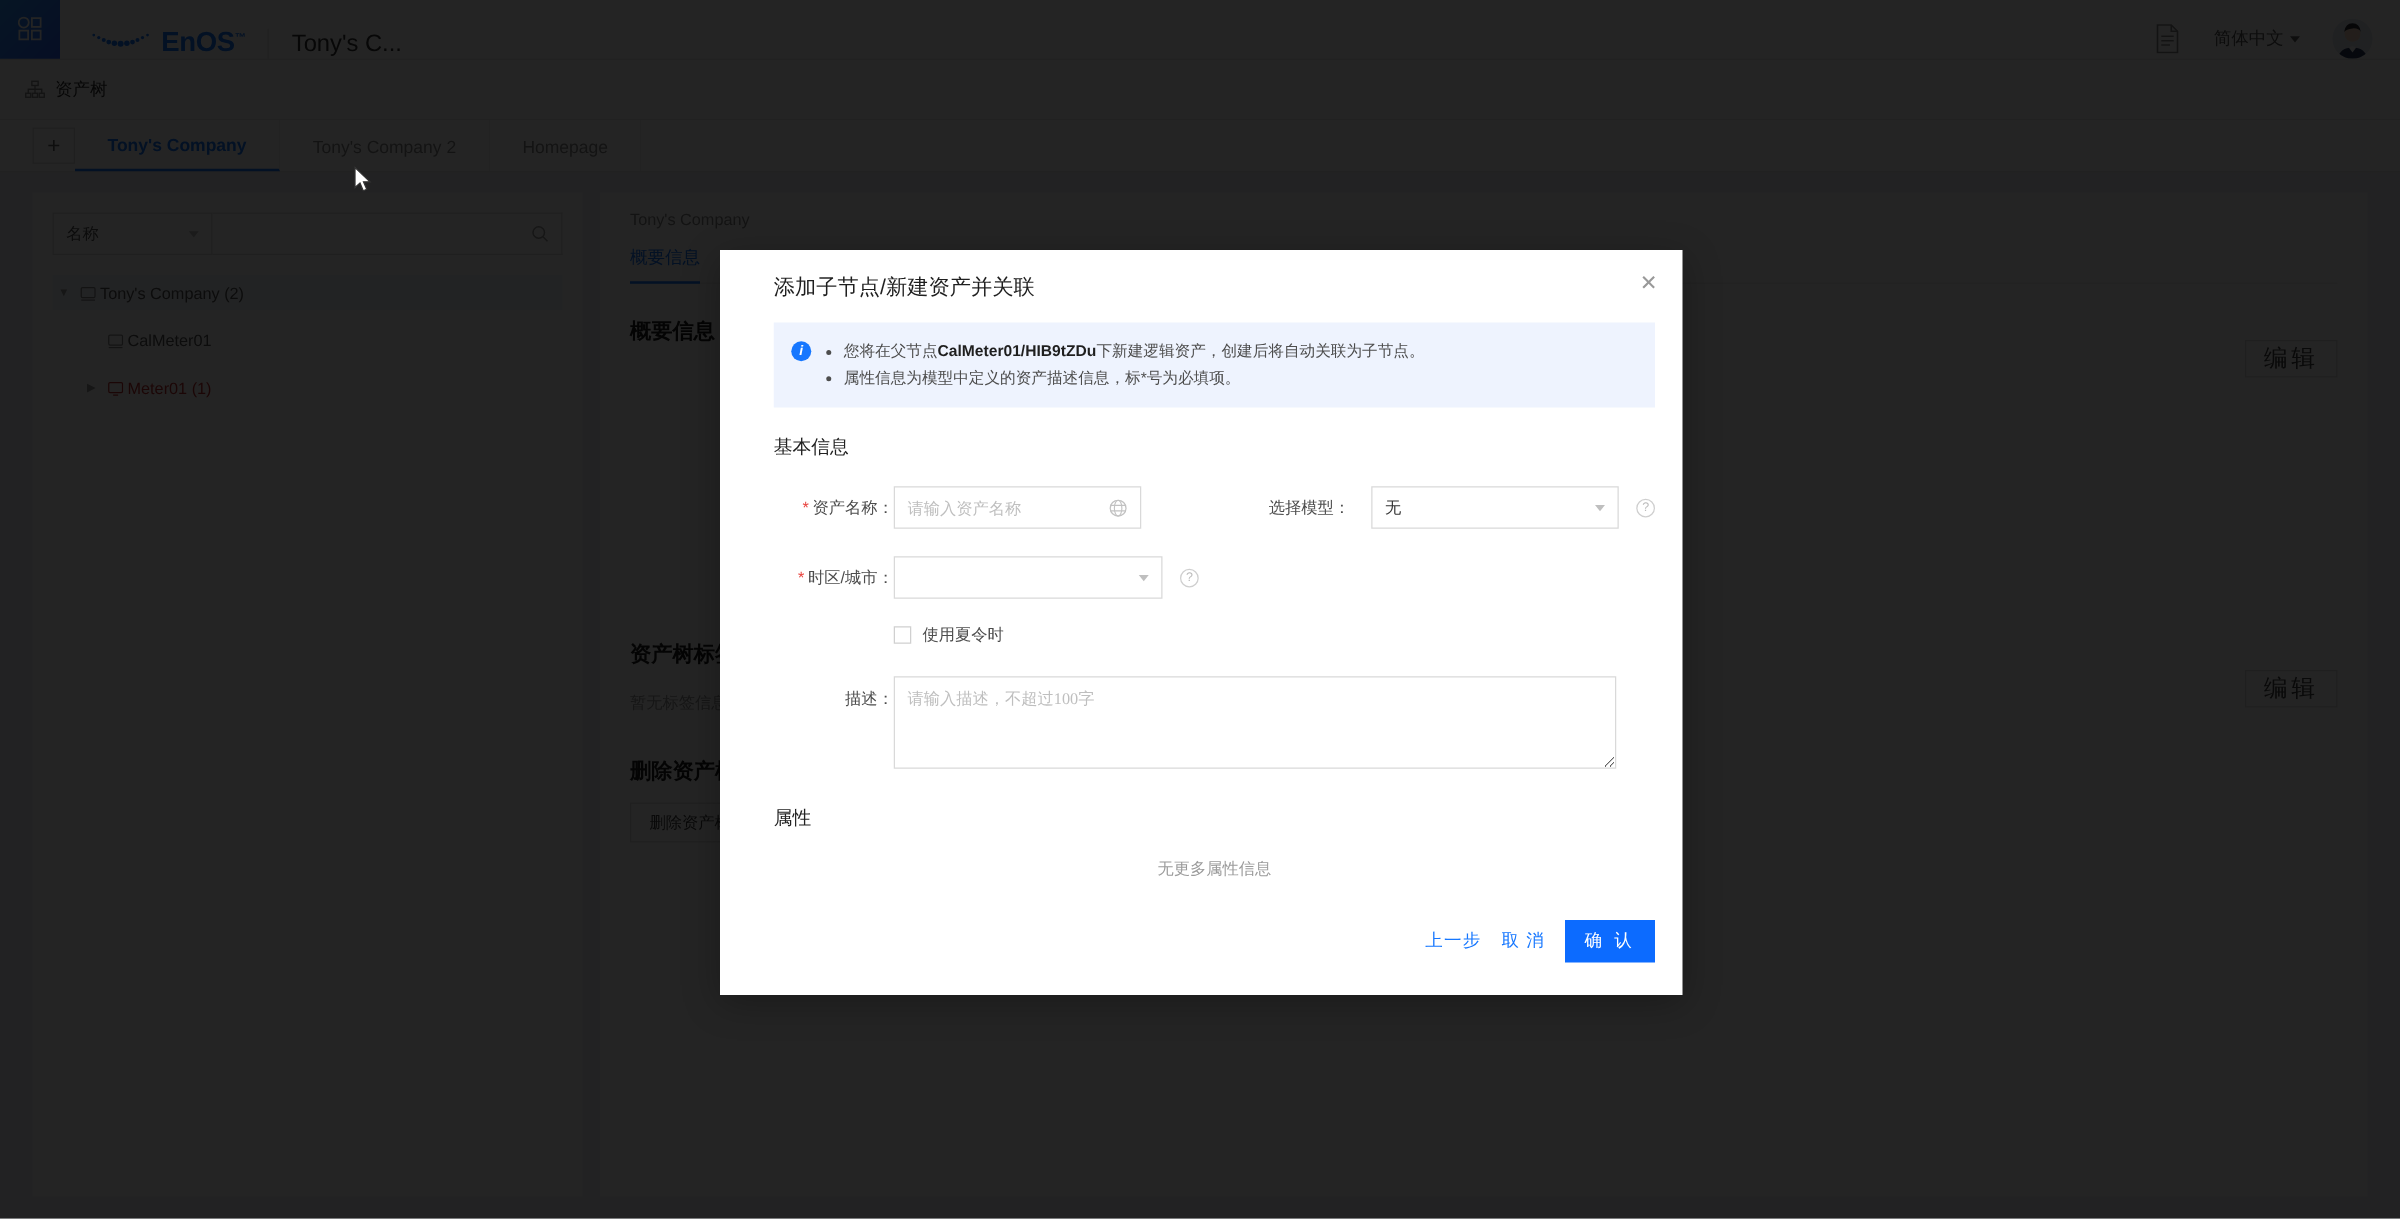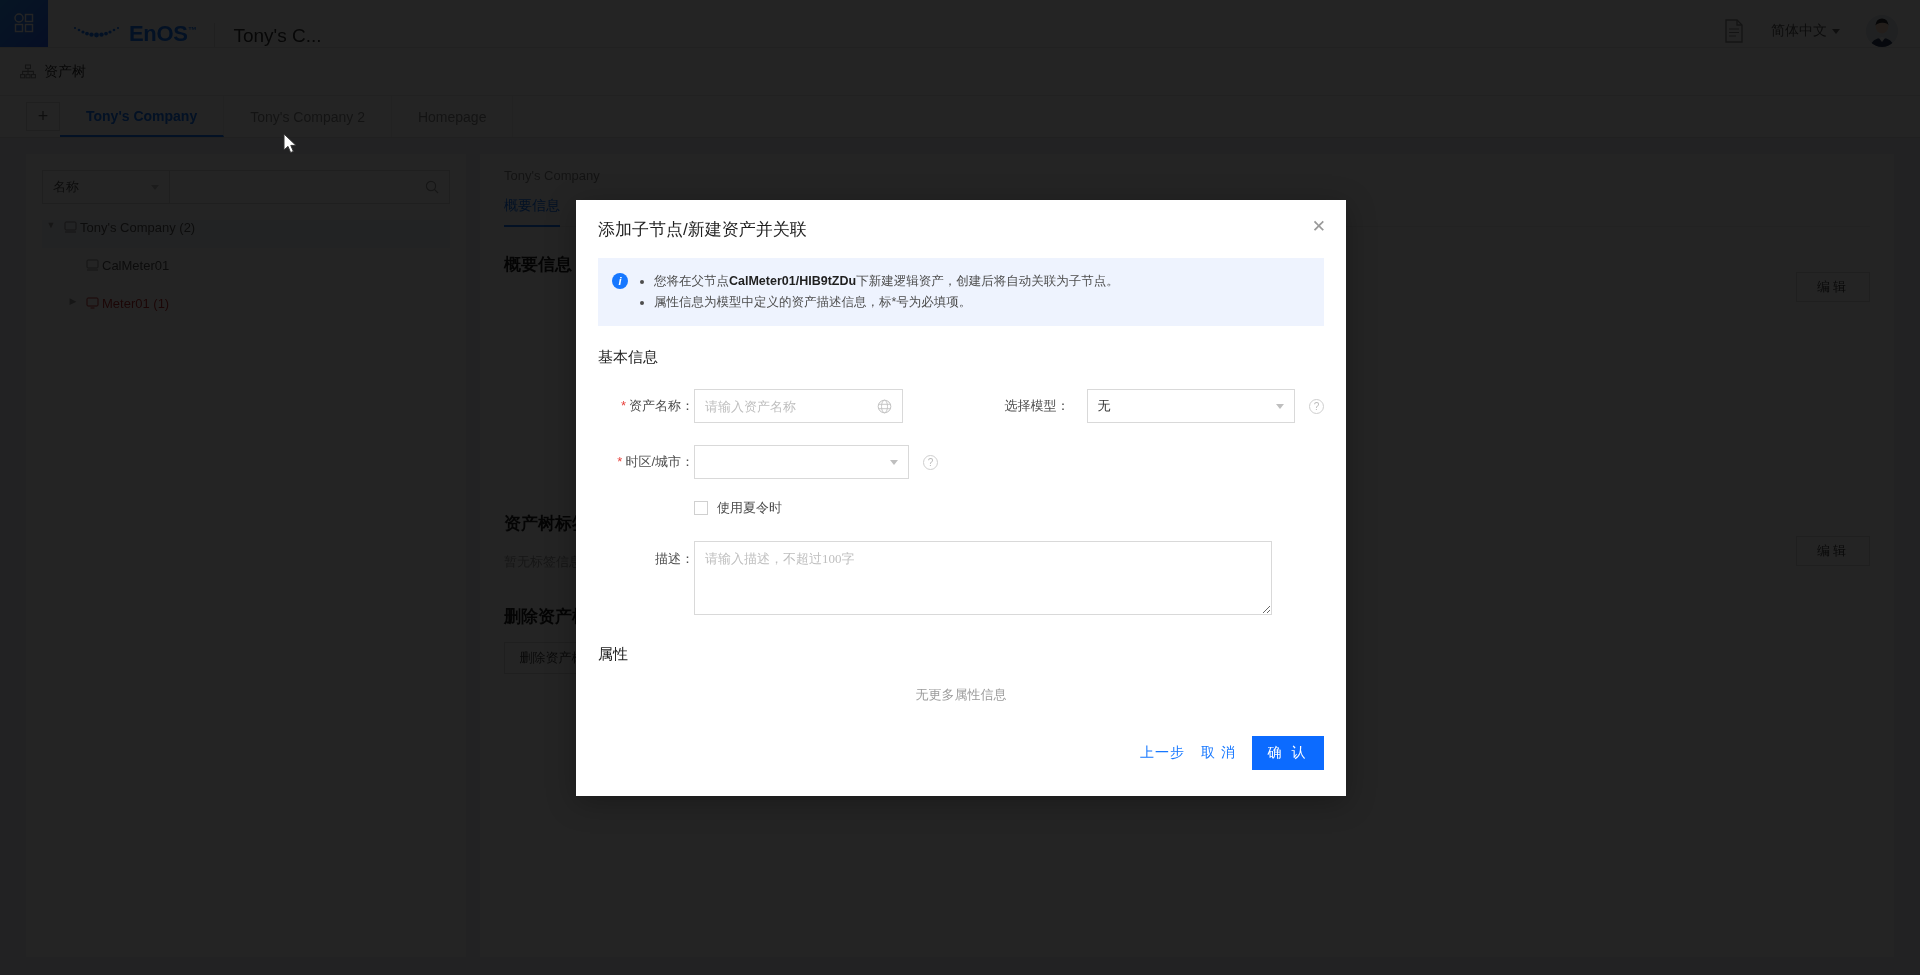--- a/index.html
+++ b/index.html
@@ -100,57 +100,58 @@
     align-items: center; justify-content: space-between; padding: 0 10px;
     font-size: 13px; color: #555; cursor: pointer;
   }
   .tree-input {
     flex: 1; border: 1px solid #d9d9d9; border-left: none;
     display: flex; align-items: center; justify-content: flex-end;
     padding: 0 10px; cursor: text;
   }
   .tree-list { margin-top: 16px; }
   .tree-row {
-    display: flex; align-items: flex-start; height: 28px; font-size: 13px;
+    display: flex; align-items: center; height: 28px; font-size: 13px;
     color: #555; cursor: pointer; margin-bottom: 10px;
   }
   .tree-row.selected { background: #f2f6fd; }
   .tree-row.highlight { color: #c03030; }
   .tw { width: 18px; display: flex; justify-content: center; font-size: 9px; color: #999; }
   .ti { width: 20px; display: flex; justify-content: center; }
 
   .detail-panel { flex: 1; background: #fff; padding: 14px 24px; position: relative; }
   .detail-crumb { font-size: 13px; color: #888; }
   .detail-tabs {
     display: flex; gap: 34px; margin-top: 14px;
     border-bottom: 1px solid #eee; padding-bottom: 10px;
   }
   .dtab { font-size: 14px; color: #777; cursor: pointer; }
   .dtab.active { color: #1677ff; border-bottom: 2px solid #1677ff; padding-bottom: 10px; margin-bottom: -11px; }
   .sec-title { font-size: 17px; font-weight: bold; color: #222; margin-top: 26px; }
   .kv-row { display: flex; margin-top: 20px; font-size: 13px; color: #666; }
   .kv-key { width: 150px; text-align: right; }
   .edit-btn {
     position: absolute; right: 24px; width: 74px; height: 30px;
-    border: 1px solid #d9d9d9; background: #fff; font-size: 13px;
+    border: 1px solid #d9d9d9; background: #fff; font-size: 19px;
     color: #444; display: flex; align-items: center; justify-content: center;
     cursor: pointer; letter-spacing: 3px;
   }
   .del-btn {
     margin-top: 14px; width: 96px; height: 32px; border: 1px solid #d9d9d9;
     background: #fff; font-size: 13px; color: #444;
     display: flex; align-items: center; justify-content: center; cursor: pointer;
   }
   .empty-note { font-size: 13px; color: #999; margin-top: 18px; }
 
   
   .modal {
     position: absolute; left: 576px; top: 200px; width: 770px;
     background: #fff; z-index: 20;
     box-shadow: 0 6px 28px rgba(0,0,0,0.28);
+    padding-left: 21px;
   }
   .modal-head {
     height: 58px; display: flex; align-items: center;
     padding: 0 22px; position: relative;
   }
   .modal-title { font-size: 17px; color: #1f1f1f; }
   .modal-close {
     position: absolute; right: 20px; top: 18px;
     font-size: 17px; color: #999; cursor: pointer; line-height: 1;
   }

